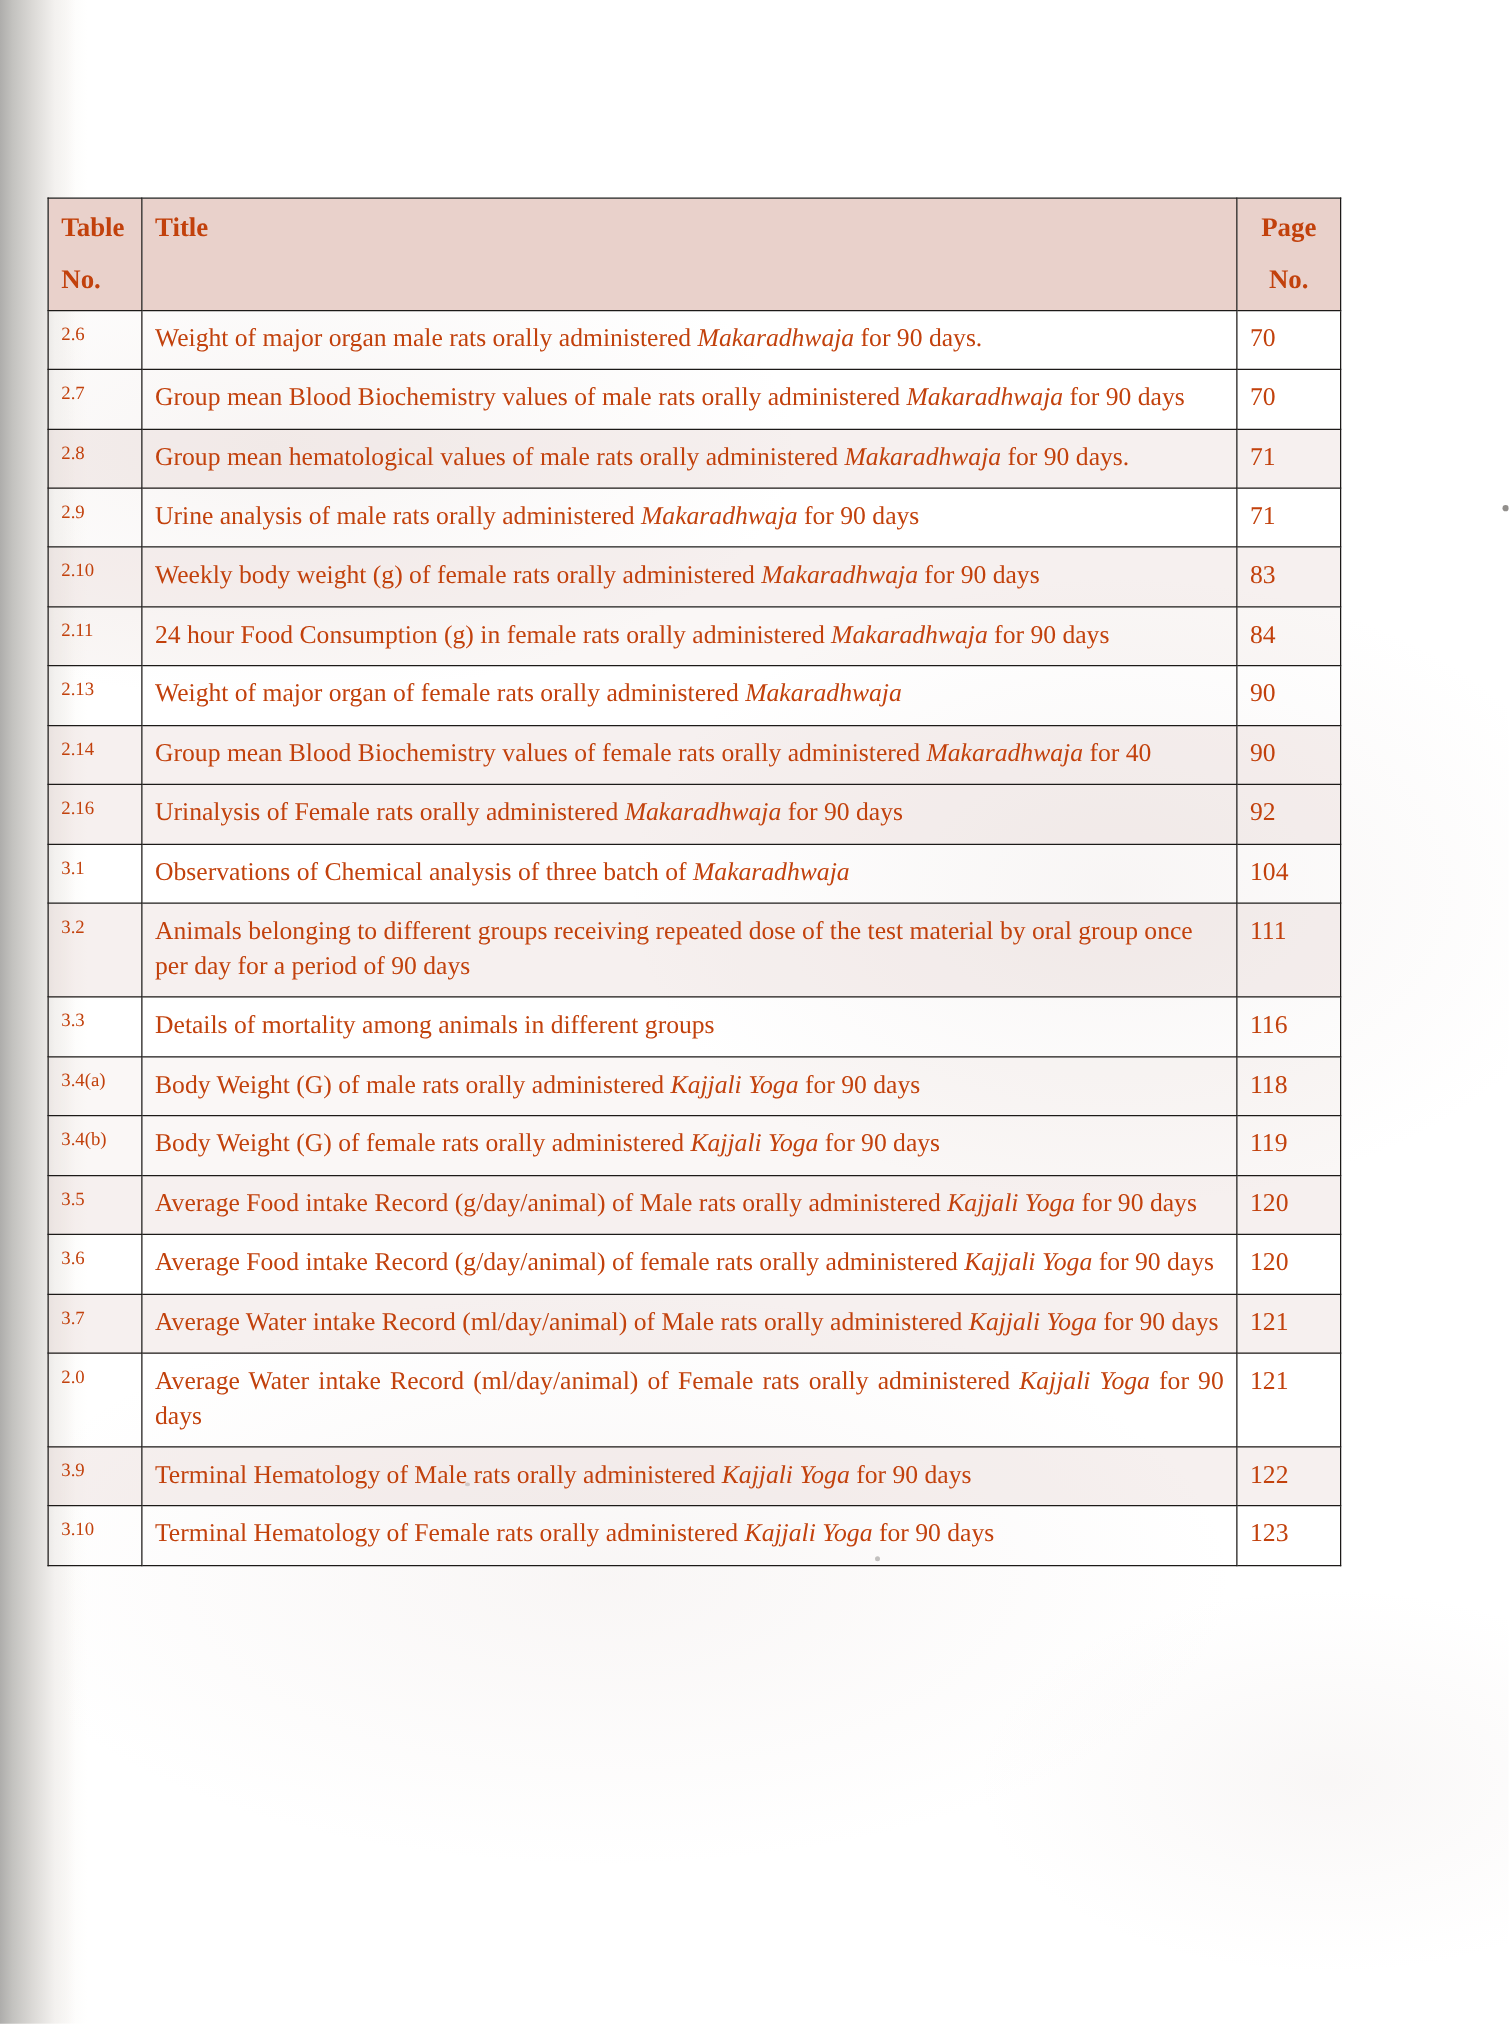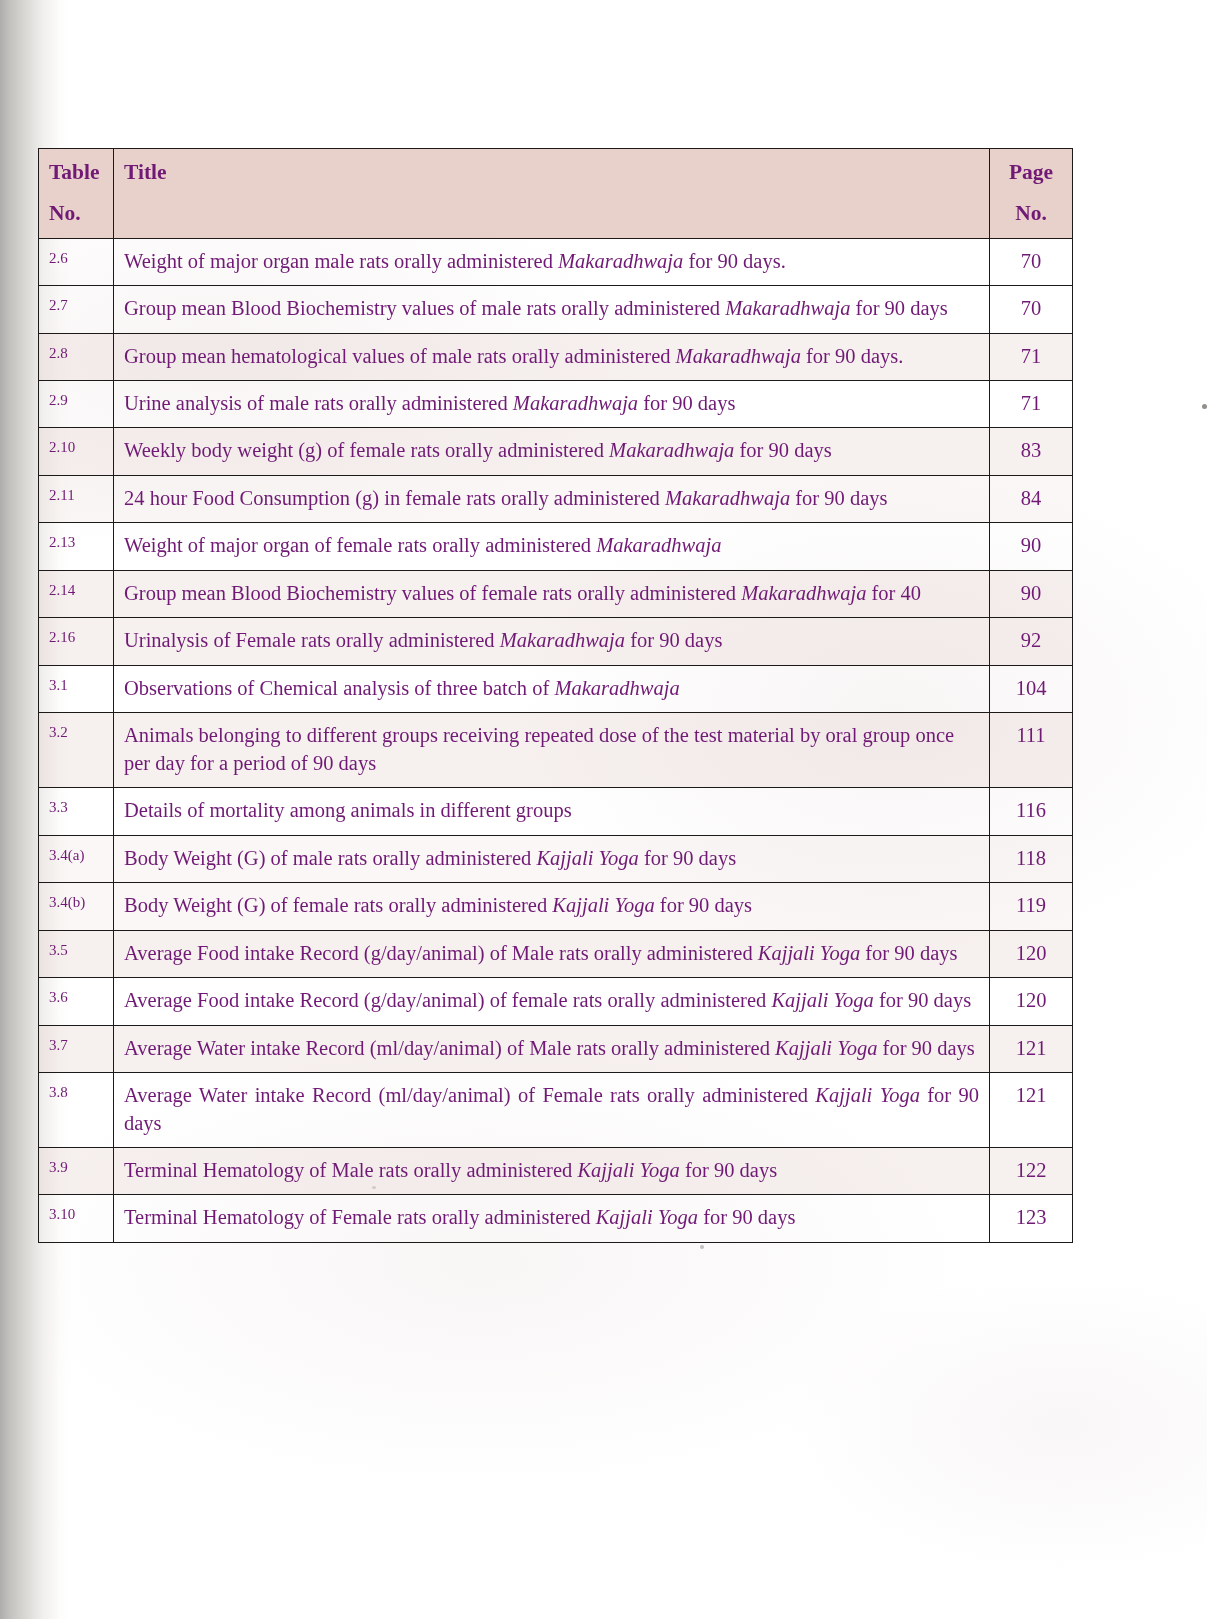--- a/index.html
+++ b/index.html
@@ -45,27 +45,27 @@
     background: linear-gradient(90deg,
       #aeadab 0px, #c3c2bf 10px, #dbd9d6 26px,
       #f3f1ef 44px, rgba(255,255,255,0) 60px);
     pointer-events: none;
   }
 
   
   #toc-table {
     position: absolute;
     left: 38px;
-    top: 148px;
+    top: 158px;
     width: 1034px;
     border-collapse: collapse;
     table-layout: fixed;
     background: transparent;
     font-size: 20.5px;
-    color: #701a75;
+    color: #c2410c;
   }
   #toc-table th, #toc-table td {
     border: 1.6px solid #1c1a18;
     padding: 9px 10px 10px 10px;
     vertical-align: top;
     line-height: 1.34;
     background-clip: padding-box;
   }
   col.c-num   { width: 75px; }
   col.c-title { width: 876px; }
@@ -87,21 +87,20 @@
     white-space: nowrap;
     font-size: 15px;
   }
   td.cell-title {
     text-align: justify;
     text-justify: inter-word;
     hyphens: none;
   }
   td.cell-title.plain { text-align: left; }
   td.cell-page {
-    text-align: center;
     white-space: nowrap;
   }
   em.sci {
   }
 
   
   tr.tint td {
     background: rgba(226,206,201,.30);
   }
   tr.tint-soft td {
@@ -226,21 +225,21 @@
         <td class="cell-num">3.6</td>
         <td class="cell-title"><span>Average Food intake Record (g/day/animal) of female rats orally administered </span><em class="sci">Kajjali Yoga</em><span> for 90 days</span></td>
         <td class="cell-page">120</td>
       </tr>
       <tr class="tint">
         <td class="cell-num">3.7</td>
         <td class="cell-title"><span>Average Water intake Record (ml/day/animal) of Male rats orally administered </span><em class="sci">Kajjali Yoga</em><span> for 90 days</span></td>
         <td class="cell-page">121</td>
       </tr>
       <tr>
-        <td class="cell-num">3.8</td>
+        <td class="cell-num">2.0</td>
         <td class="cell-title"><span>Average Water intake Record (ml/day/animal) of Female rats orally administered </span><em class="sci">Kajjali Yoga</em><span> for 90 days</span></td>
         <td class="cell-page">121</td>
       </tr>
       <tr class="tint">
         <td class="cell-num">3.9</td>
         <td class="cell-title"><span>Terminal Hematology of Male rats orally administered </span><em class="sci">Kajjali Yoga</em><span> for 90 days</span></td>
         <td class="cell-page">122</td>
       </tr>
       <tr>
         <td class="cell-num">3.10</td>

